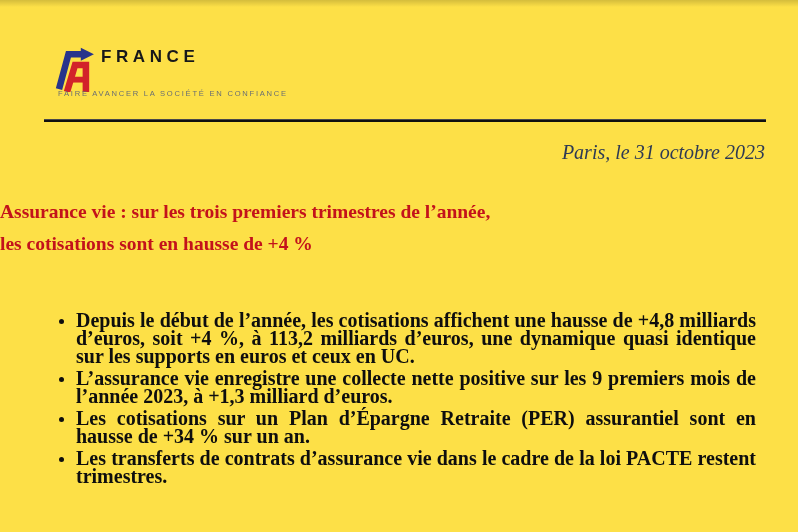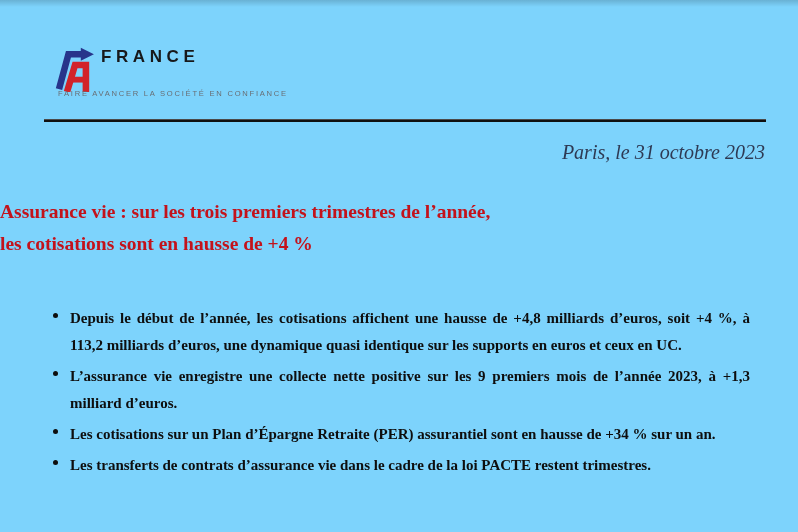--- a/index.html
+++ b/index.html
@@ -1,20 +1,20 @@
 <!DOCTYPE html>
 <html lang="fr"><head>
 <meta charset="utf-8">
 <style>
   html, body { margin: 0; padding: 0; background: #ffffff; }
   .page {
     position: relative;
     width: 798px;
     height: 532px;
-    background: #7dd3fc;
+    background: #fde047;
     overflow: hidden;
     font-family: "Liberation Serif", serif;
   }
   .top-shade {
     position: absolute;
     top: 0; left: 0; right: 0;
     height: 7px;
     background: linear-gradient(to bottom, rgba(0,0,0,0.16), rgba(0,0,0,0));
     pointer-events: none;
   }
@@ -79,25 +79,25 @@
     font-weight: bold;
     line-height: 31.5px;
     color: #c3121b;
   }
 
   
   .bullets {
     position: absolute;
     left: 51px; top: 303px;
     width: 697px;
-    margin: 2px; padding: 0;
+    margin: 8px; padding: 0;
     list-style: none;
-    font-size: 15px;
+    font-size: 20px;
     font-weight: bold;
-    line-height: 27px;
+    line-height: 18px;
     color: #0e0e0e;
     text-align: justify;
   }
   .bullets li {
     position: relative;
     padding-left: 17px;
     margin-bottom: 4px;
   }
   .bullets li .dot {
     position: absolute;

